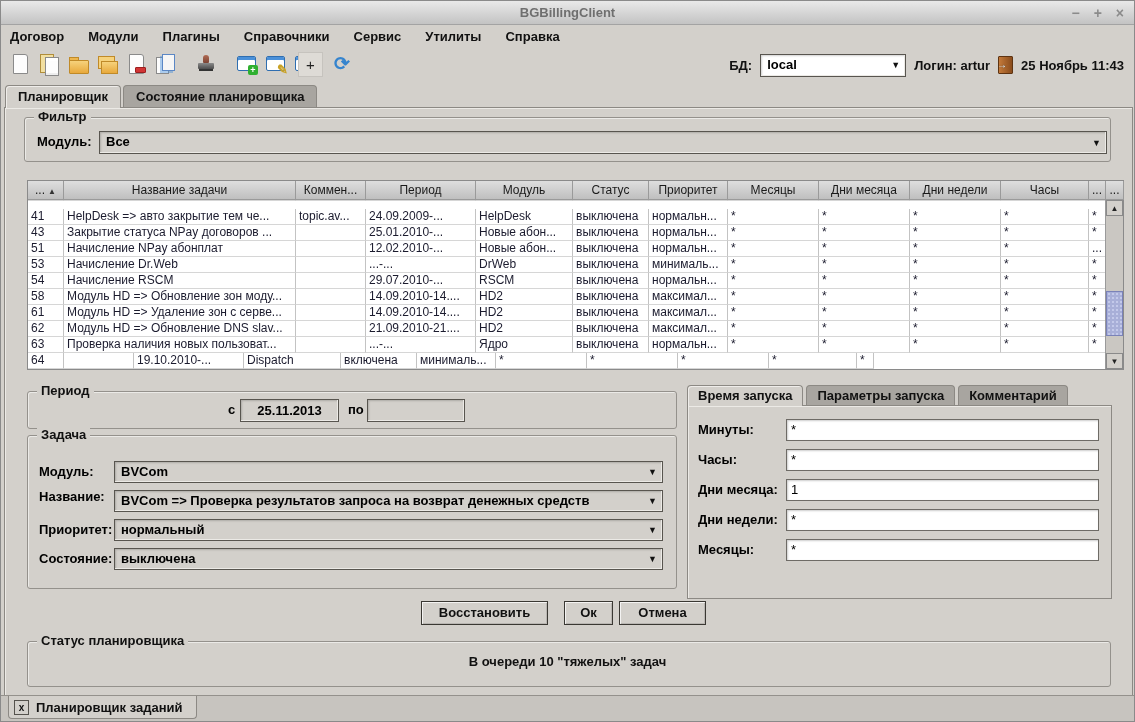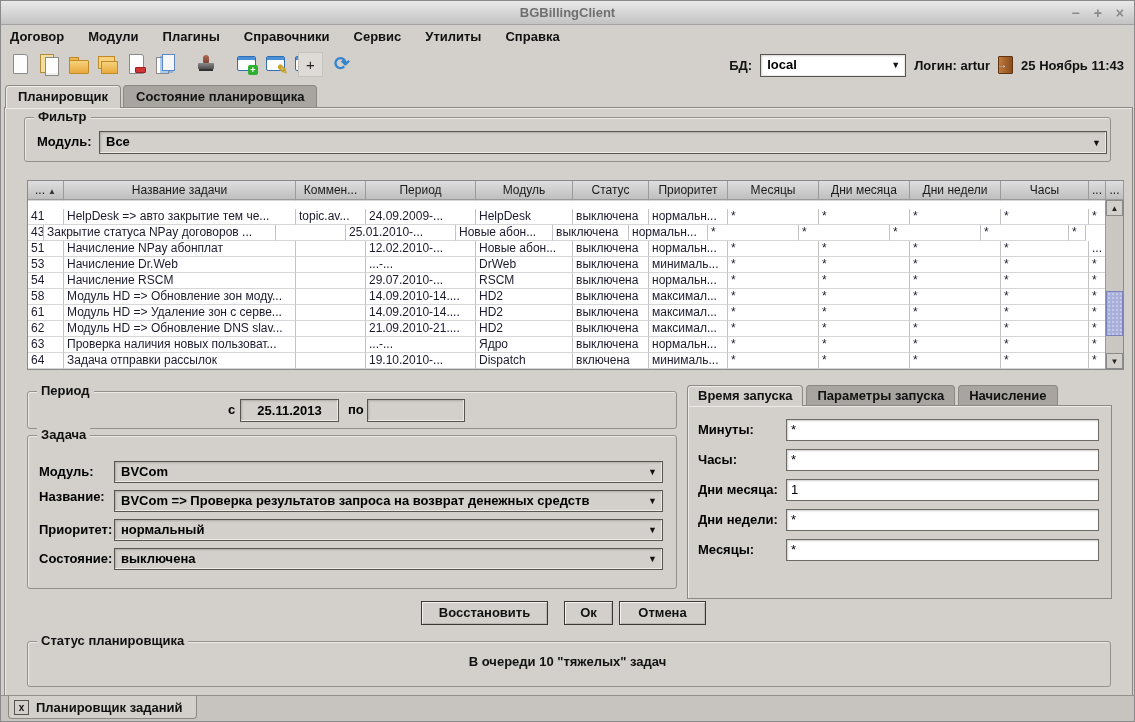--- a/index.html
+++ b/index.html
@@ -268,21 +268,21 @@
           <div class="td" style="width: 97px;">HelpDesk</div>
           <div class="td" style="width: 76px;">выключена</div>
           <div class="td" style="width: 79px;">нормальн...</div>
           <div class="td" style="width: 91px;">*</div>
           <div class="td" style="width: 91px;">*</div>
           <div class="td" style="width: 91px;">*</div>
           <div class="td" style="width: 88px;">*</div>
           <div class="td" style="width: 17px;">*</div>
         </div>
         <div class="tr">
-          <div class="td" style="width: 16px;">43</div>
+          <div class="td" style="width: 36px;">43</div>
           <div class="td" style="width: 232px;">Закрытие статуса NPay договоров ...</div>
           <div class="td" style="width: 70px;"></div>
           <div class="td" style="width: 110px;">25.01.2010-...</div>
           <div class="td" style="width: 97px;">Новые абон...</div>
           <div class="td" style="width: 76px;">выключена</div>
           <div class="td" style="width: 79px;">нормальн...</div>
           <div class="td" style="width: 91px;">*</div>
           <div class="td" style="width: 91px;">*</div>
           <div class="td" style="width: 91px;">*</div>
           <div class="td" style="width: 88px;">*</div>
@@ -381,21 +381,20 @@
           <div class="td" style="width: 76px;">выключена</div>
           <div class="td" style="width: 79px;">нормальн...</div>
           <div class="td" style="width: 91px;">*</div>
           <div class="td" style="width: 91px;">*</div>
           <div class="td" style="width: 91px;">*</div>
           <div class="td" style="width: 88px;">*</div>
           <div class="td" style="width: 17px;">*</div>
         </div>
         <div class="tr">
           <div class="td" style="width: 36px;">64</div>
-          <div class="td" style="width: 232px;">Задача отправки рассылок</div>
           <div class="td" style="width: 70px;"></div>
           <div class="td" style="width: 110px;">19.10.2010-...</div>
           <div class="td" style="width: 97px;">Dispatch</div>
           <div class="td" style="width: 76px;">включена</div>
           <div class="td" style="width: 79px;">минималь...</div>
           <div class="td" style="width: 91px;">*</div>
           <div class="td" style="width: 91px;">*</div>
           <div class="td" style="width: 91px;">*</div>
           <div class="td" style="width: 88px;">*</div>
           <div class="td" style="width: 17px;">*</div>
@@ -424,21 +423,21 @@
   <span class="task-label" style="top:488px;">Название:</span>
   <div class="combo task-combo" style="top:489px;">BVCom =&gt; Проверка результатов запроса на возврат денежных средств</div>
   <span class="task-label" style="top:521px;">Приоритет:</span>
   <div class="combo task-combo" style="top:518px;">нормальный</div>
   <span class="task-label" style="top:550px;">Состояние:</span>
   <div class="combo task-combo" style="top:547px;">выключена</div>
 
   <div class="sched-tabs">
       <div class="stab active">Время запуска</div>
       <div class="stab">Параметры запуска</div>
-      <div class="stab">Начисление</div>
+      <div class="stab">Комментарий</div>
     </div>
   <div class="sched-panel">
     <div>
         <div class="field-row">
           <div class="flabel">Минуты:</div>
           <div class="finput">*</div>
         </div>
         <div class="field-row">
           <div class="flabel">Часы:</div>
           <div class="finput">*</div>

